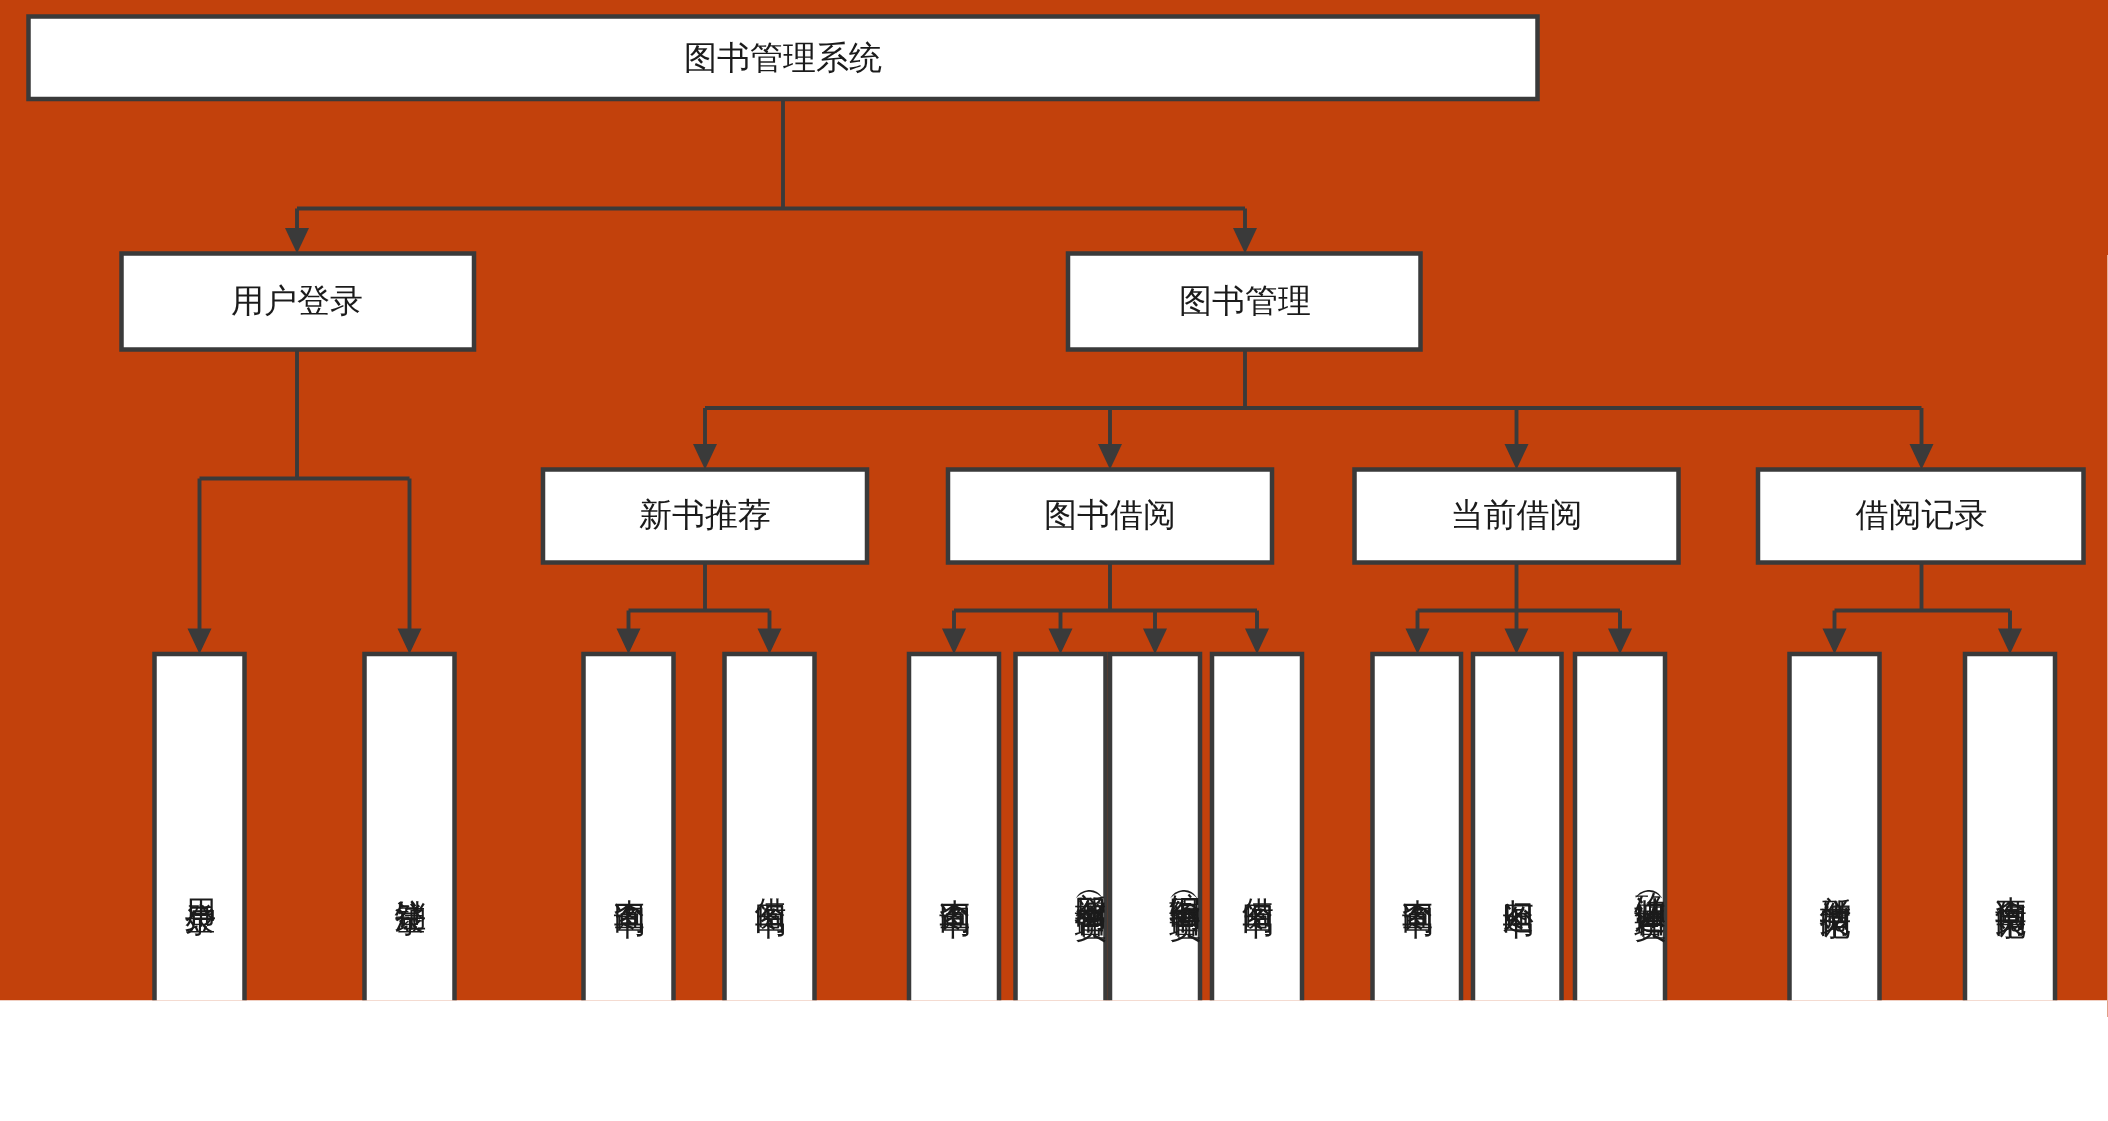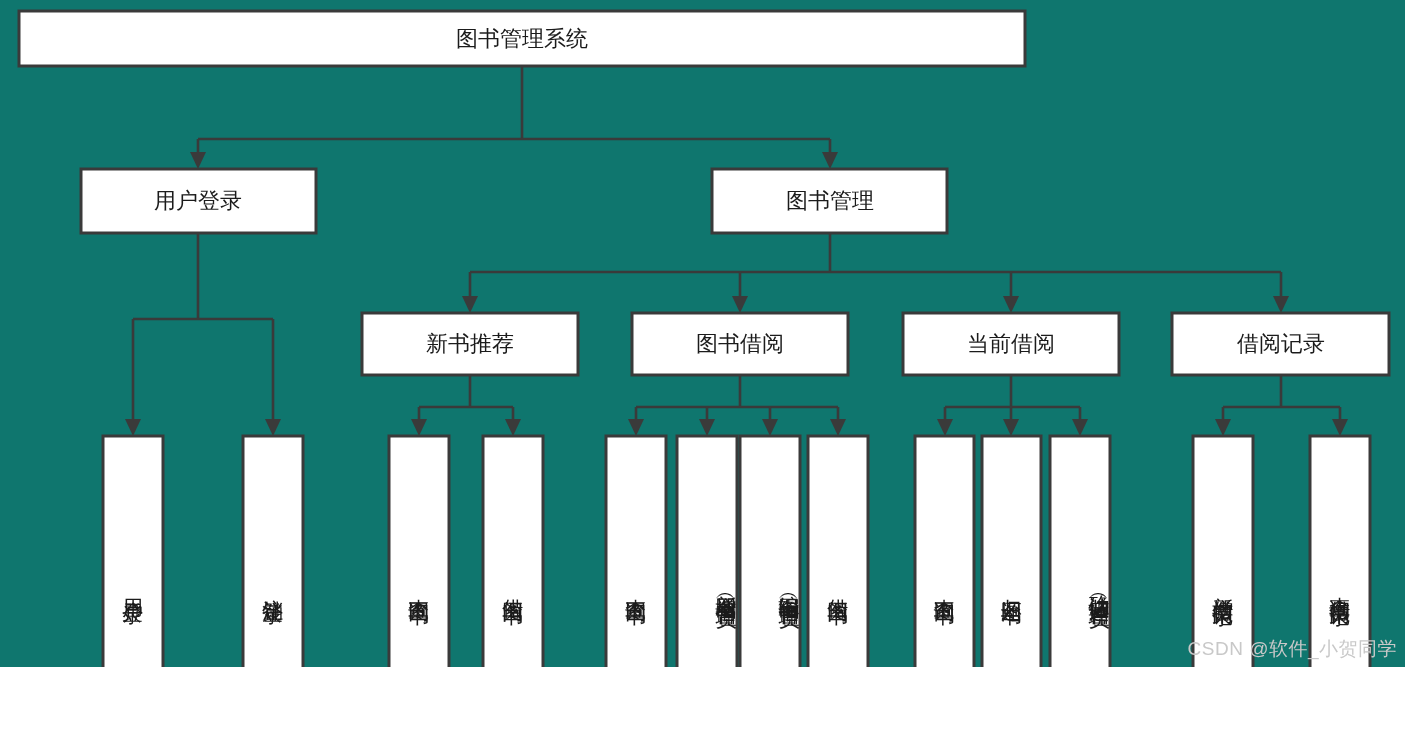--- a/index.html
+++ b/index.html
@@ -7,21 +7,21 @@
     padding: 0;
     background: #ffffff;
   }
   body {
     font-family: "Liberation Sans", "DejaVu Sans", sans-serif;
   }
   #stage {
     position: relative;
     width: 1405px;
     height: 667px;
-    background: #0f766e;
+    background: #c2410c;
     overflow: hidden;
   }
   #diagram-svg {
     position: absolute;
     left: 0;
     top: 0;
     width: 1405px;
     height: 747px;
   }
   .node-box {
@@ -202,15 +202,14 @@
   <div class="node-label-v" style="left:606px; top:436px; width:60px; height:299px;">查询图书</div>
   <div class="node-label-v" style="left:677px; top:438px; width:60px; height:297px; align-items:flex-start;">新增图书（管理员）</div>
   <div class="node-label-v" style="left:740px; top:438px; width:60px; height:297px; align-items:flex-start;">编辑图书（管理员）</div>
   <div class="node-label-v" style="left:808px; top:436px; width:60px; height:299px;">借阅图书</div>
   <div class="node-label-v" style="left:915px; top:436px; width:59px; height:299px;">查询图书</div>
   <div class="node-label-v" style="left:982px; top:436px; width:59px; height:299px;">归还图书</div>
   <div class="node-label-v" style="left:1050px; top:438px; width:60px; height:297px; align-items:flex-start;">确认归还（管理员）</div>
   <div class="node-label-v" style="left:1193px; top:436px; width:60px; height:299px;">新增借阅记录</div>
   <div class="node-label-v" style="left:1310px; top:436px; width:60px; height:299px;">查询借阅记录</div>
 
-  <div class="watermark">CSDN @软件_小贺同学</div>
 
 </div>
 
 </body></html>

